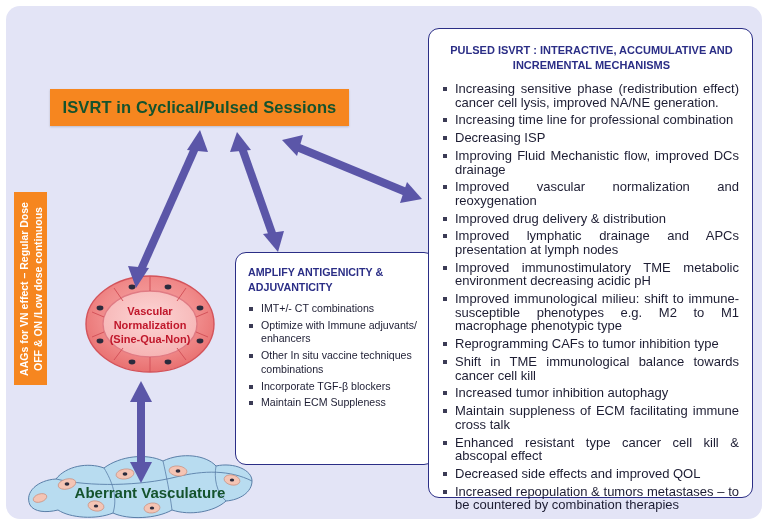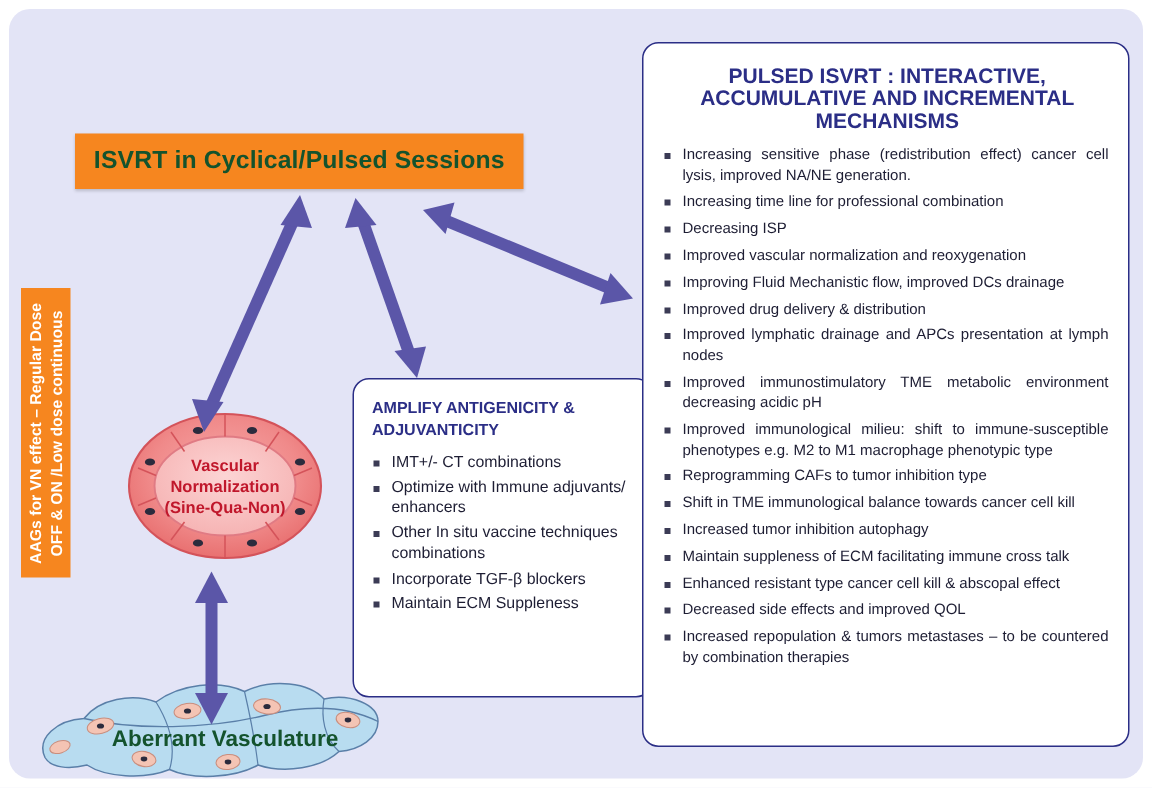--- a/index.html
+++ b/index.html
@@ -143,21 +143,21 @@
   .box-title {
     color: #2b2e86;
     font-weight: bold;
   }
   .amplify-box .box-title {
     font-size: 10.7px;
     line-height: 14.5px;
     margin-bottom: 8px;
   }
   .mech-box .box-title {
-    font-size: 14px;
+    font-size: 11px;
     line-height: 15px;
     text-align: center;
     margin: 4px 2px 9px 2px;
   }
   ul.blist {
     list-style: none;
     margin: 0;
     padding: 0;
   }
   ul.blist li {
@@ -174,21 +174,21 @@
     width: 4px;
     height: 4px;
     background: #3b3b55;
   }
   .amplify-box ul.blist li {
     font-size: 10.6px;
     line-height: 13.4px;
     margin-bottom: 3.5px;
   }
   .mech-box ul.blist li {
-    font-size: 10px;
+    font-size: 13px;
     line-height: 13.6px;
     margin-bottom: 4.2px;
     text-align: justify;
     padding-right: 2px;
   }
   .mech-box ul.blist li::before {
     top: 5px;
   }
 </style>
 </head>
@@ -329,22 +329,22 @@
         <li>Maintain ECM Suppleness</li>
       </ul>
   </div>
 
   <div class="wbox mech-box">
     <div class="box-title">PULSED ISVRT :  INTERACTIVE, ACCUMULATIVE AND INCREMENTAL MECHANISMS</div>
     <ul class="blist">
         <li>Increasing sensitive phase (redistribution effect) cancer cell lysis, improved NA/NE generation.</li>
         <li>Increasing time line for professional combination</li>
         <li>Decreasing ISP</li>
+        <li>Improving Fluid Mechanistic flow, improved DCs drainage</li>
         <li>Improved vascular normalization and reoxygenation</li>
-        <li>Improving Fluid Mechanistic flow, improved DCs drainage</li>
         <li>Improved drug delivery &amp; distribution</li>
         <li>Improved lymphatic drainage and APCs presentation at lymph nodes</li>
         <li>Improved immunostimulatory  TME metabolic environment decreasing acidic pH</li>
         <li>Improved immunological milieu: shift to immune-susceptible phenotypes e.g. M2 to M1 macrophage phenotypic type</li>
         <li>Reprogramming CAFs to tumor inhibition type</li>
         <li>Shift in TME immunological balance towards cancer cell kill</li>
         <li>Increased tumor inhibition autophagy</li>
         <li>Maintain suppleness of ECM facilitating immune cross talk</li>
         <li>Enhanced resistant type cancer cell kill &amp; abscopal effect</li>
         <li>Decreased side effects and improved QOL</li>

